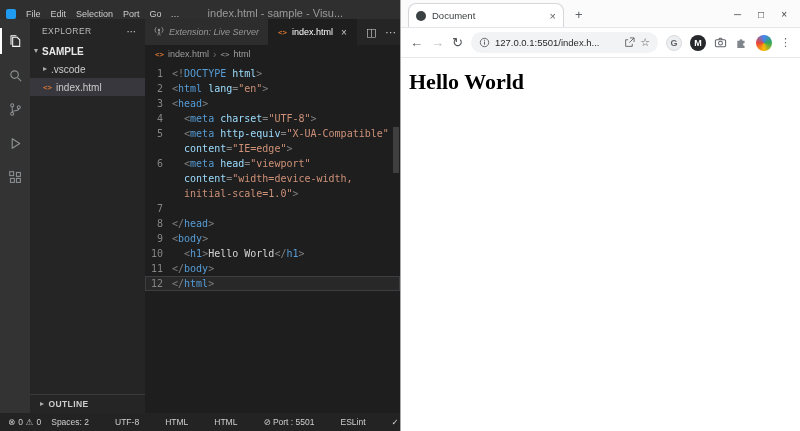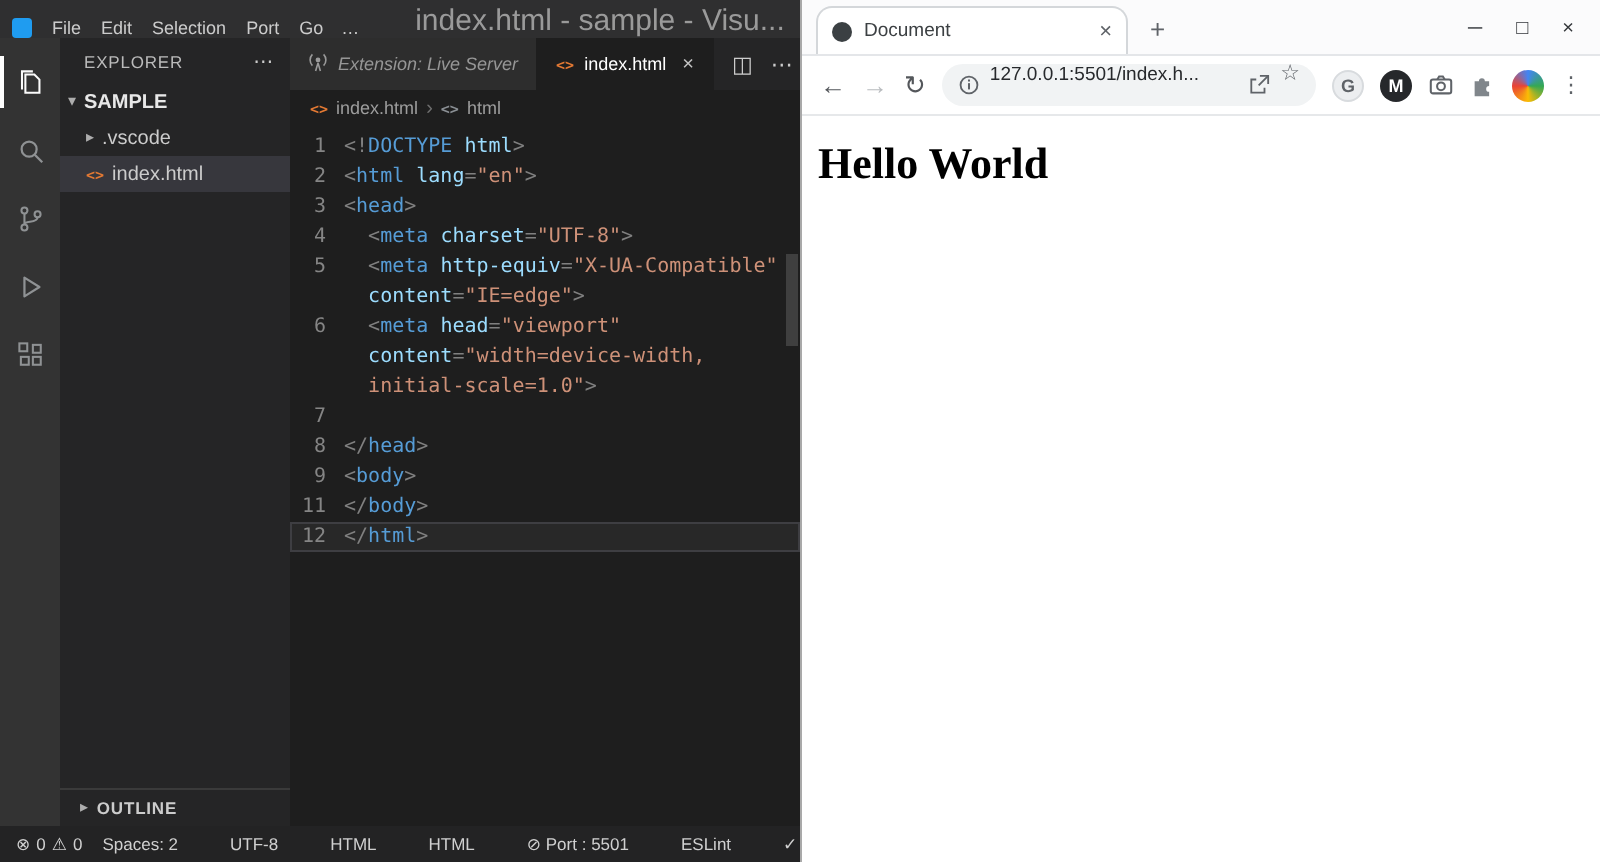--- a/index.html
+++ b/index.html
@@ -6,21 +6,21 @@
   html,body{width:800px;height:431px;overflow:hidden;font-family:"Liberation Sans","DejaVu Sans",sans-serif}
   .screen{position:relative;width:800px;height:431px;background:#fff}
 
   
   .vscode{position:absolute;left:0;top:0;width:400px;height:431px;display:flex;flex-direction:column;background:#1e1e1e}
   .titlebar{height:19px;background:#2f2f30;display:flex;align-items:flex-end;padding:0 6px;flex:0 0 auto}
   .vslogo{width:10px;height:10px;background:#1f9cf0;border-radius:2px;margin-right:5px;flex:0 0 auto}
   .menus{display:flex}
   .menu-item{font-size:9px;color:#cccccc;padding:0 5px;white-space:nowrap}
   .menu-more{font-size:9px;color:#cccccc;padding:0 4px}
-  .win-title{font-size:15px;color:#9a9a9a;margin-left:24px;white-space:nowrap;overflow:hidden}
+  .win-title{font-size:11px;color:#9a9a9a;margin-left:24px;white-space:nowrap;overflow:hidden}
   .vs-main{flex:1;display:flex;min-height:0}
   .activitybar{width:30px;background:#333333;display:flex;flex-direction:column;align-items:center;padding-top:5px;flex:0 0 auto}
   .act-item{width:30px;height:34px;display:flex;align-items:center;justify-content:center;position:relative}
   .act-item.active::before{content:"";position:absolute;left:0;top:4px;bottom:4px;width:2px;background:#ffffff}
   .sidebar{width:115px;background:#252526;display:flex;flex-direction:column;color:#cccccc;flex:0 0 auto}
   .sb-header{display:flex;align-items:flex-start;padding:7px 8px 5px 12px;font-size:8.5px;letter-spacing:.4px;color:#bbbbbb}
   .sb-more{margin-left:auto;font-size:10px;color:#cccccc;cursor:pointer}
   .sb-section{display:flex;align-items:center;font-size:10px;font-weight:bold;color:#e8e8e8;padding:2px 4px;gap:4px;height:18px}
   .sb-item{display:flex;align-items:center;font-size:10px;padding:0 4px 0 13px;gap:4px;height:18px}
   .sb-item.selected{background:#37373d}
@@ -56,21 +56,21 @@
   .tabstrip{height:28px;background:#fbfbfc;display:flex;align-items:flex-end;padding-left:7px;border-bottom:1px solid #e4e6e9;position:relative;flex:0 0 auto}
   .btab{height:24px;width:156px;background:#ffffff;border:1px solid #d4d7da;border-bottom:none;border-radius:8px 8px 0 0;display:flex;align-items:center;gap:6px;padding:0 7px}
   .favicon{width:10px;height:10px;border-radius:50%;background:#3b4043;flex:0 0 auto}
   .btab-title{font-size:9.5px;color:#3c4043;flex:1;white-space:nowrap;overflow:hidden}
   .btab-close{font-size:11px;color:#5f6368}
   .newtab{font-size:13px;color:#5f6368;margin:0 0 5px 11px}
   .win-controls{position:absolute;right:0;top:0;height:28px;display:flex;align-items:center;gap:17px;padding-right:13px;font-size:10px;color:#33363a}
   .toolbar{height:30px;display:flex;align-items:center;gap:8px;padding:0 9px;border-bottom:1px solid #e6e8ea;flex:0 0 auto}
   .nav-ic{font-size:13px;color:#54575b;line-height:1}
   .nav-ic.fwd{color:#b9bcbf}
-  .addrbar{flex:1;min-width:0;height:21px;background:#f1f3f4;border-radius:11px;display:flex;gap:5px;padding:0 8px}
+  .addrbar{flex:1;min-width:0;height:21px;background:#f1f3f4;border-radius:11px;display:flex;align-items:center;gap:5px;padding:0 8px}
   .url{font-size:9.5px;color:#27292c;flex:1;white-space:nowrap;overflow:hidden}
   .star{font-size:11px;color:#5f6368;line-height:1}
   .ext{width:16px;height:16px;border-radius:50%;display:flex;align-items:center;justify-content:center;font-size:9px;font-weight:bold;flex:0 0 auto}
   .ext.g{background:#eceef0;color:#5f6368;border:1px solid #d8dbde}
   .ext.m{background:#26282b;color:#ffffff}
   .ico-flat{display:flex;align-items:center;flex:0 0 auto}
   .profile{width:16px;height:16px;border-radius:50%;background:conic-gradient(#4285f4,#34a853,#fbbc05,#ea4335,#4285f4);flex:0 0 auto}
   .more-v{font-size:11px;color:#5f6368}
   .page{flex:1;background:#ffffff;padding:11px 0 0 8px}
   .page h1{font-family:"Liberation Serif","DejaVu Serif",serif;font-size:22px;font-weight:bold;color:#000000}
@@ -227,20 +227,24 @@
             </div>
             <div class="code-row">
               <span class="ln">8</span>
               <span class="lt"><span class="tk-p">&lt;/</span><span class="tk-k">head</span><span class="tk-p">&gt;</span></span>
             </div>
             <div class="code-row">
               <span class="ln">9</span>
               <span class="lt"><span class="tk-p">&lt;</span><span class="tk-k">body</span><span class="tk-p">&gt;</span></span>
             </div>
             <div class="code-row">
+              <span class="ln">10</span>
+              <span class="lt"><span class="tk-t">  </span><span class="tk-p">&lt;</span><span class="tk-k">h1</span><span class="tk-p">&gt;</span><span class="tk-t">Hello World</span><span class="tk-p">&lt;/</span><span class="tk-k">h1</span><span class="tk-p">&gt;</span></span>
+            </div>
+            <div class="code-row">
               <span class="ln">11</span>
               <span class="lt"><span class="tk-p">&lt;/</span><span class="tk-k">body</span><span class="tk-p">&gt;</span></span>
             </div>
             <div class="code-row cur">
               <span class="ln">12</span>
               <span class="lt"><span class="tk-p">&lt;/</span><span class="tk-k">html</span><span class="tk-p">&gt;</span></span>
             </div>
           </div>
         <div class="vscrollbar"></div>
       </div>

